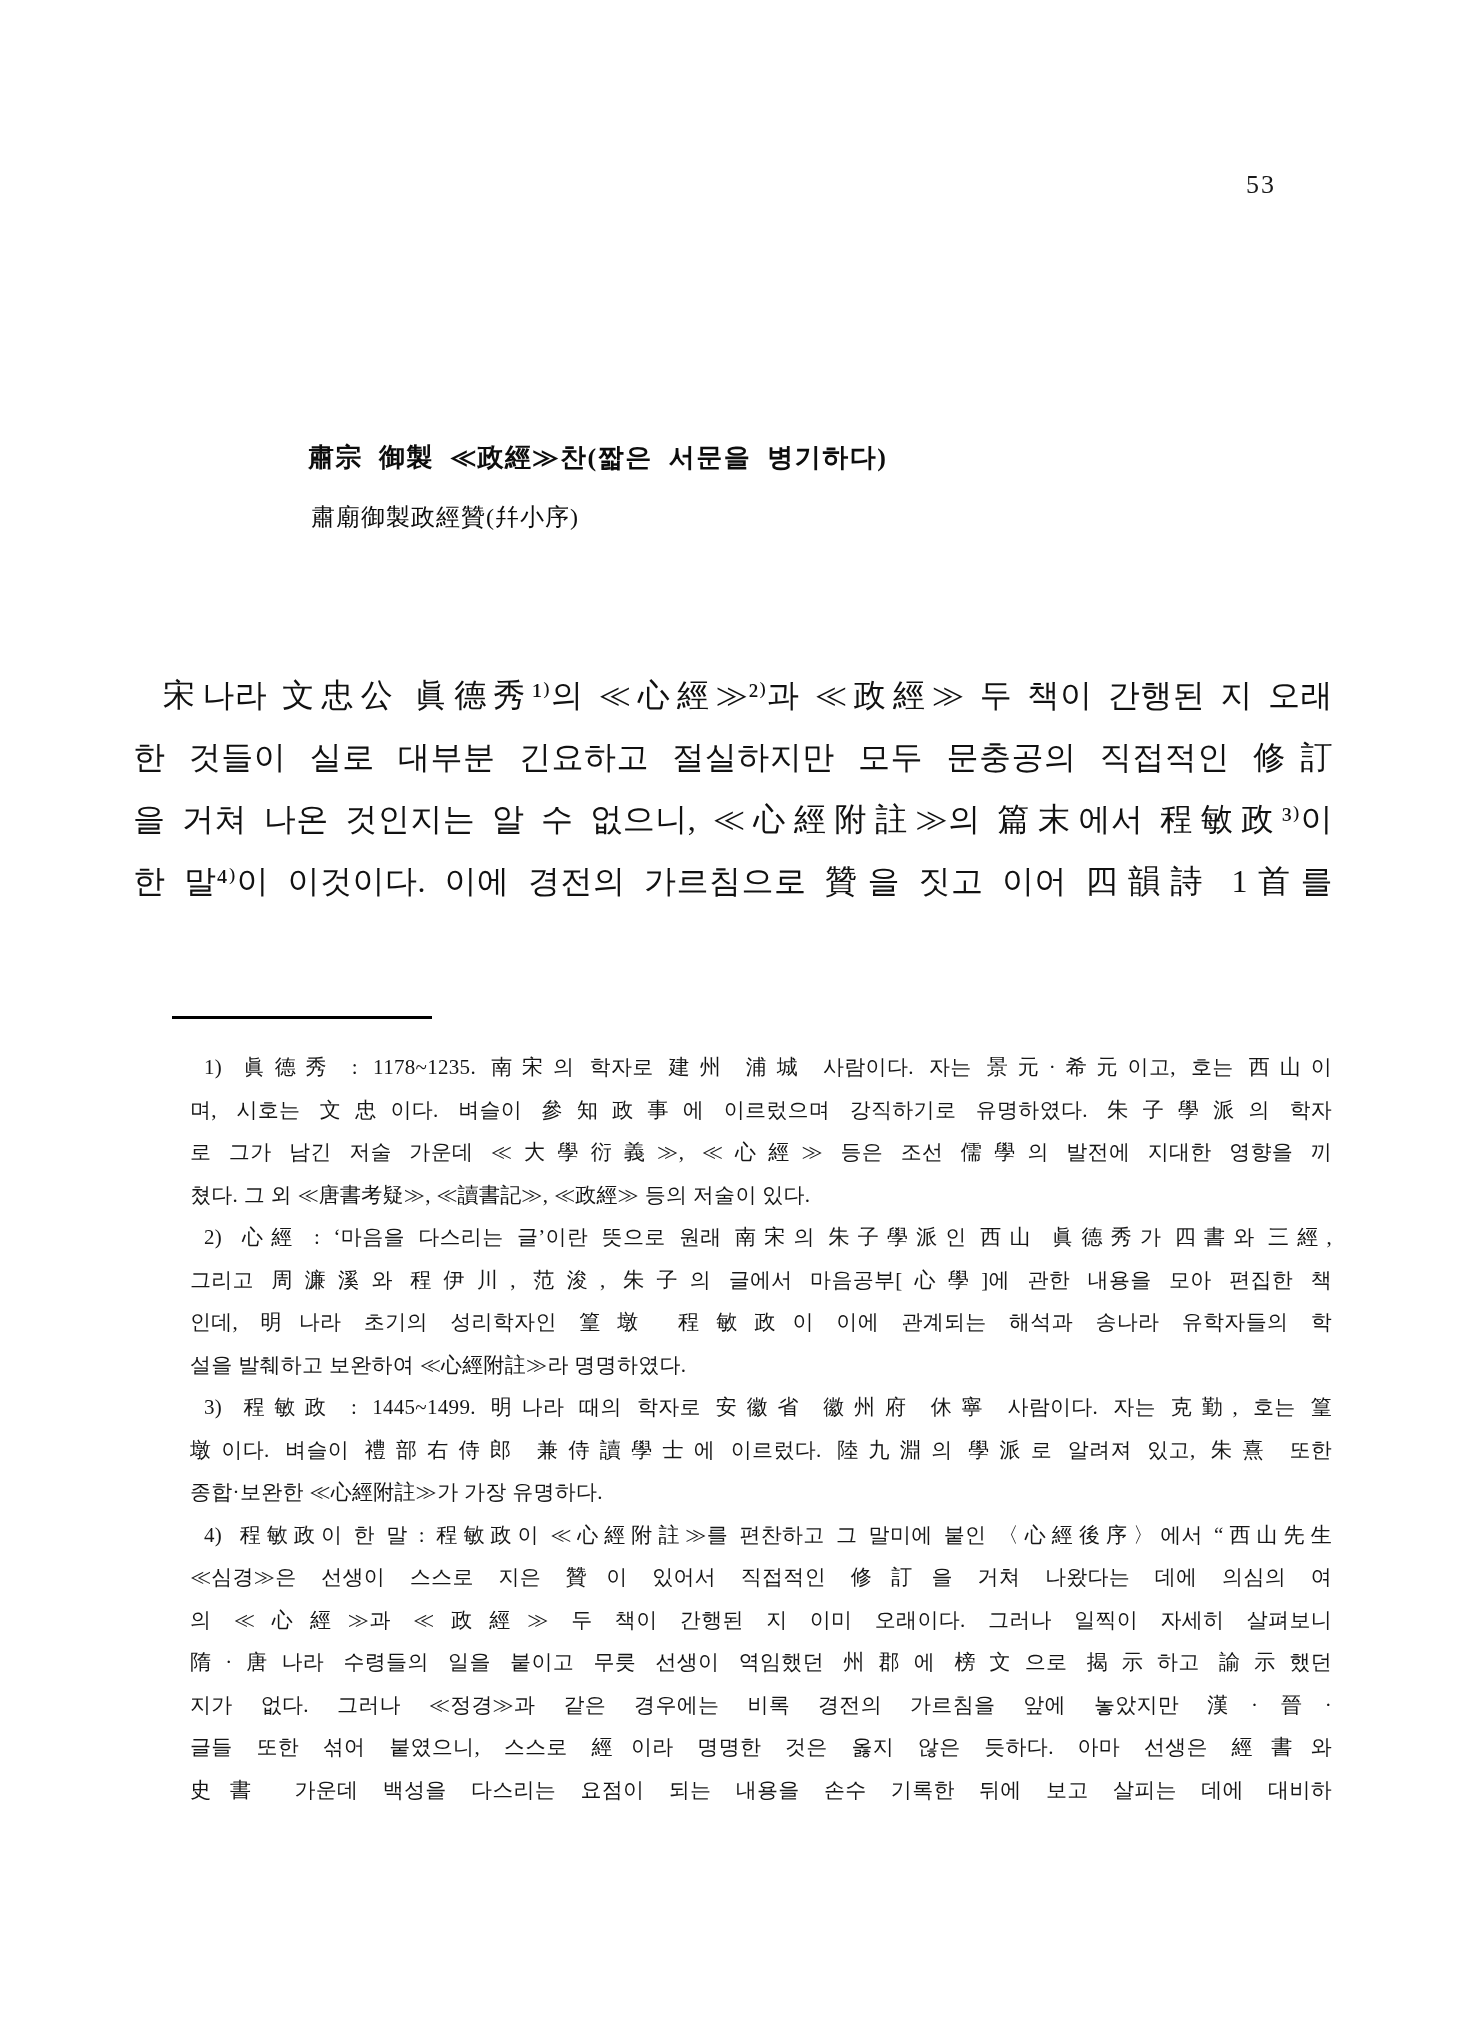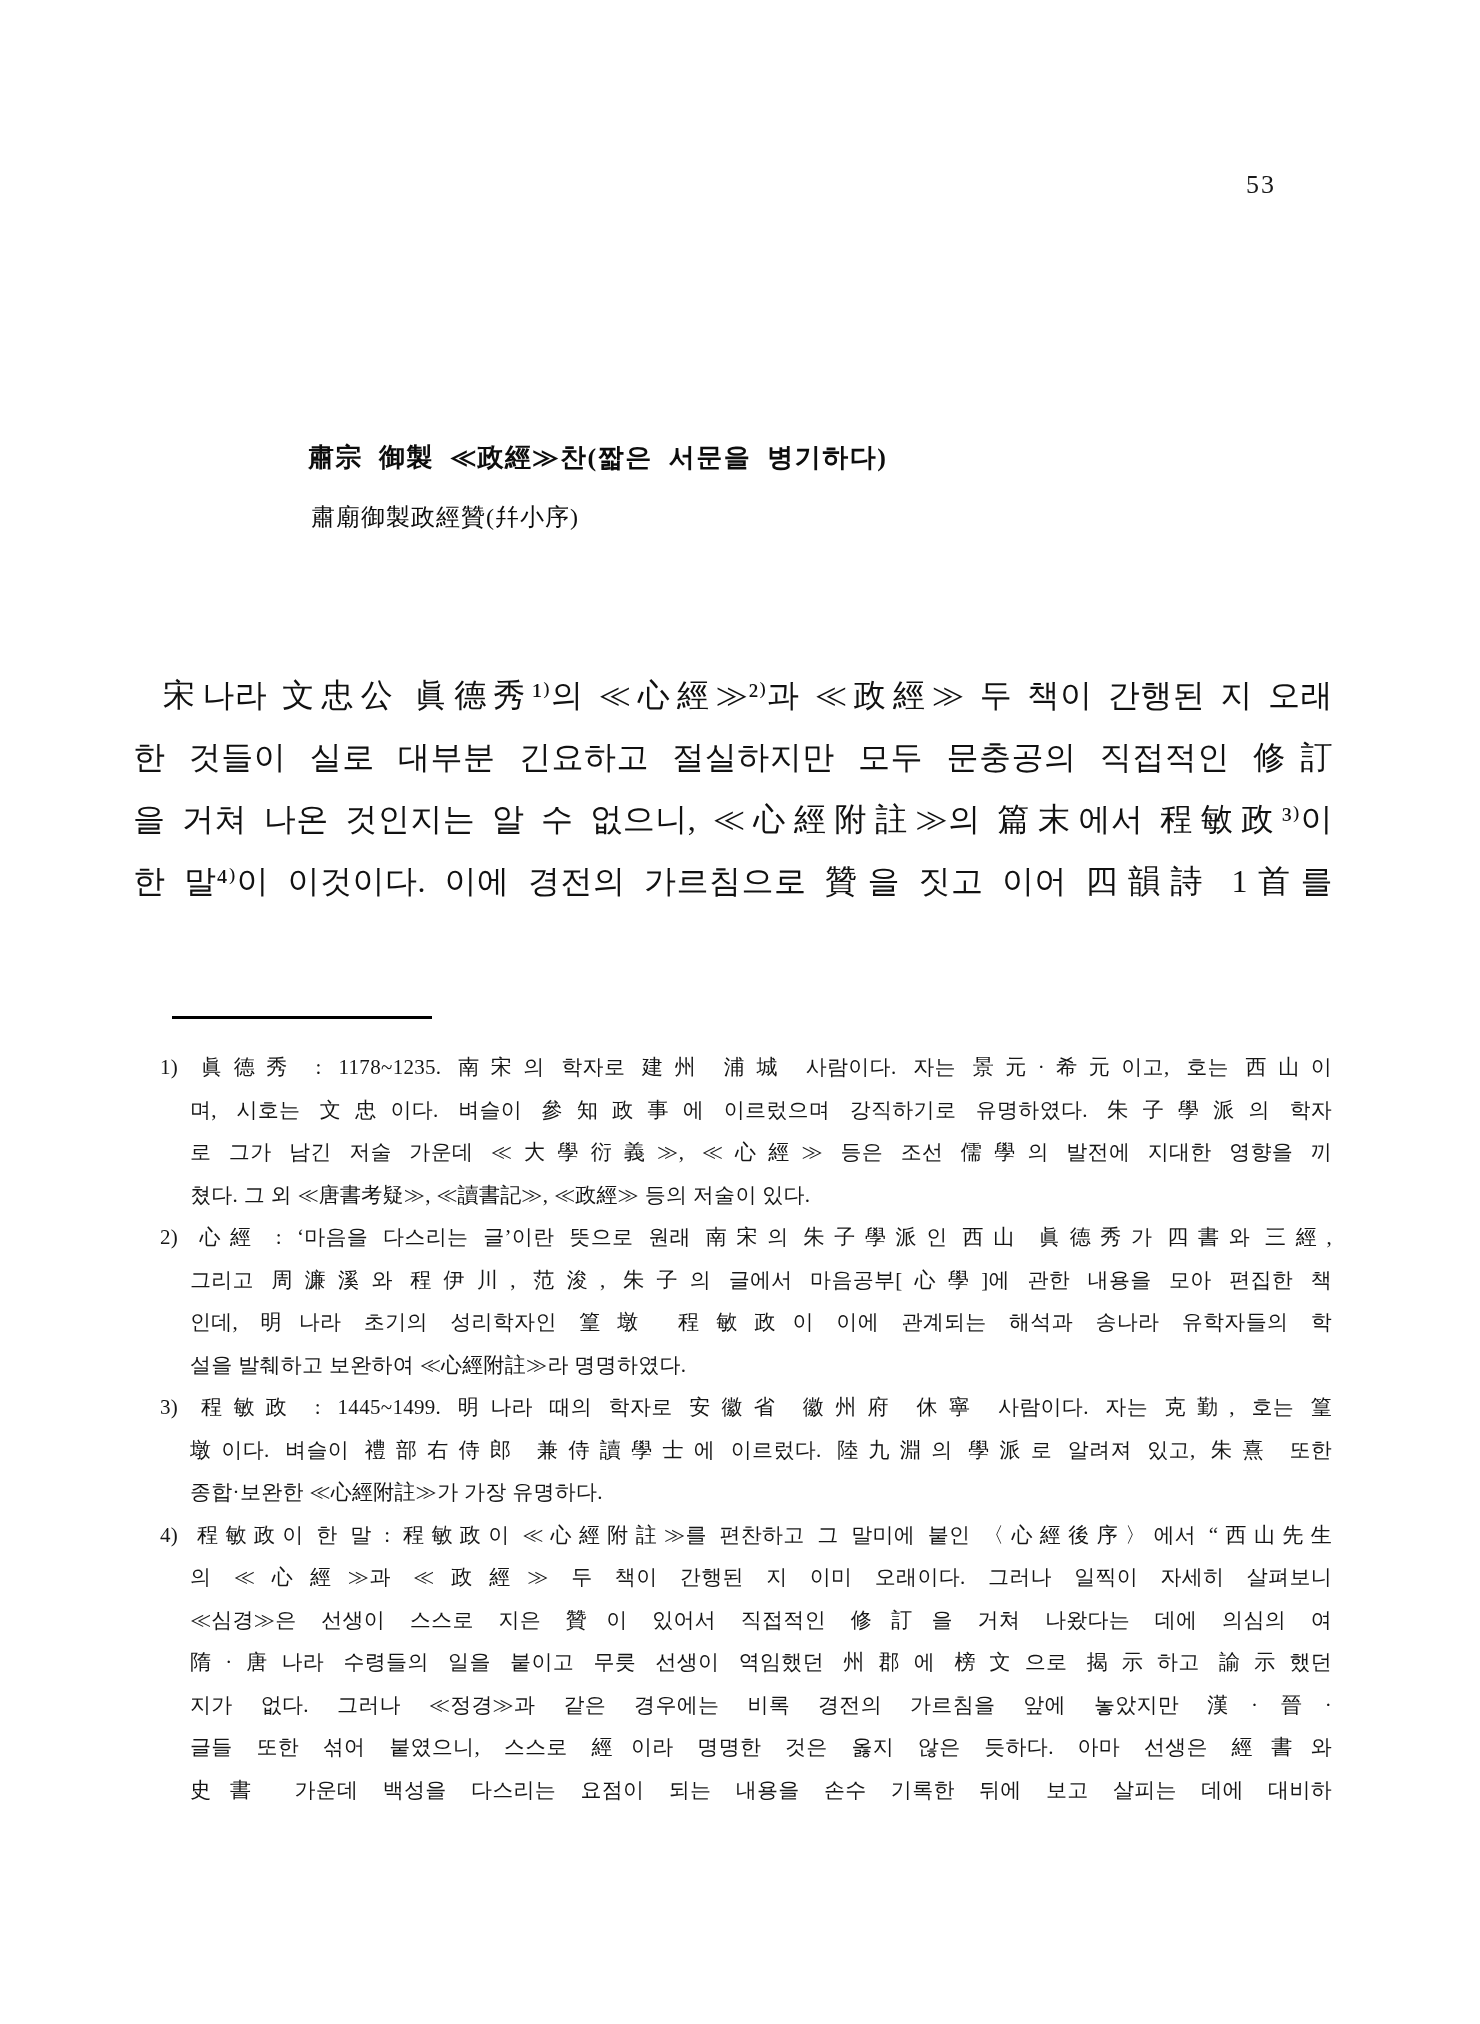--- a/index.html
+++ b/index.html
@@ -86,20 +86,21 @@
     line-height: 42.5px;
     height: 42.5px;
     text-align: justify;
     text-align-last: justify;
     letter-spacing: 0.3px;
     padding-left: 30px;
     overflow: hidden;
   }
   .fn-line.first {
     padding-left: 0;
+    margin-left: 44px;
   }
   .fn-line.noj {
     text-align-last: left;
   }
   .fn-marker {
     display: inline-block;
     width: 30px;
   }
 </style>
 </head>
@@ -133,21 +134,21 @@
         <div class="fn-line">인데, 明나라 초기의 성리학자인 篁墩 程敏政이 이에 관계되는 해석과 송나라 유학자들의 학</div>
         <div class="fn-line noj">설을 발췌하고 보완하여 ≪心經附註≫라 명명하였다.</div>
       </div>
       <div class="footnote">
         <div class="fn-line first"><span class="fn-marker">3)</span><span>程敏政 : 1445~1499. 明나라 때의 학자로 安徽省 徽州府 休寧 사람이다. 자는 克勤, 호는 篁</span></div>
         <div class="fn-line">墩이다. 벼슬이 禮部右侍郎 兼侍讀學士에 이르렀다. 陸九淵의 學派로 알려져 있고, 朱熹 또한</div>
         <div class="fn-line noj">종합·보완한 ≪心經附註≫가 가장 유명하다.</div>
       </div>
       <div class="footnote">
         <div class="fn-line first"><span class="fn-marker">4)</span><span>程敏政이 한 말 : 程敏政이 ≪心經附註≫를 편찬하고 그 말미에 붙인 〈心經後序〉에서 “西山先生</span></div>
+        <div class="fn-line">≪심경≫은 선생이 스스로 지은 贊이 있어서 직접적인 修訂을 거쳐 나왔다는 데에 의심의 여</div>
         <div class="fn-line">의 ≪心經≫과 ≪政經≫ 두 책이 간행된 지 이미 오래이다. 그러나 일찍이 자세히 살펴보니</div>
-        <div class="fn-line">≪심경≫은 선생이 스스로 지은 贊이 있어서 직접적인 修訂을 거쳐 나왔다는 데에 의심의 여</div>
         <div class="fn-line">隋·唐나라 수령들의 일을 붙이고 무릇 선생이 역임했던 州郡에 榜文으로 揭示하고 諭示했던</div>
         <div class="fn-line">지가 없다. 그러나 ≪정경≫과 같은 경우에는 비록 경전의 가르침을 앞에 놓았지만 漢·晉·</div>
         <div class="fn-line">글들 또한 섞어 붙였으니, 스스로 經이라 명명한 것은 옳지 않은 듯하다. 아마 선생은 經書와</div>
         <div class="fn-line">史書 가운데 백성을 다스리는 요점이 되는 내용을 손수 기록한 뒤에 보고 살피는 데에 대비하</div>
       </div>
     </div>
 </div>
 
 </body></html>

